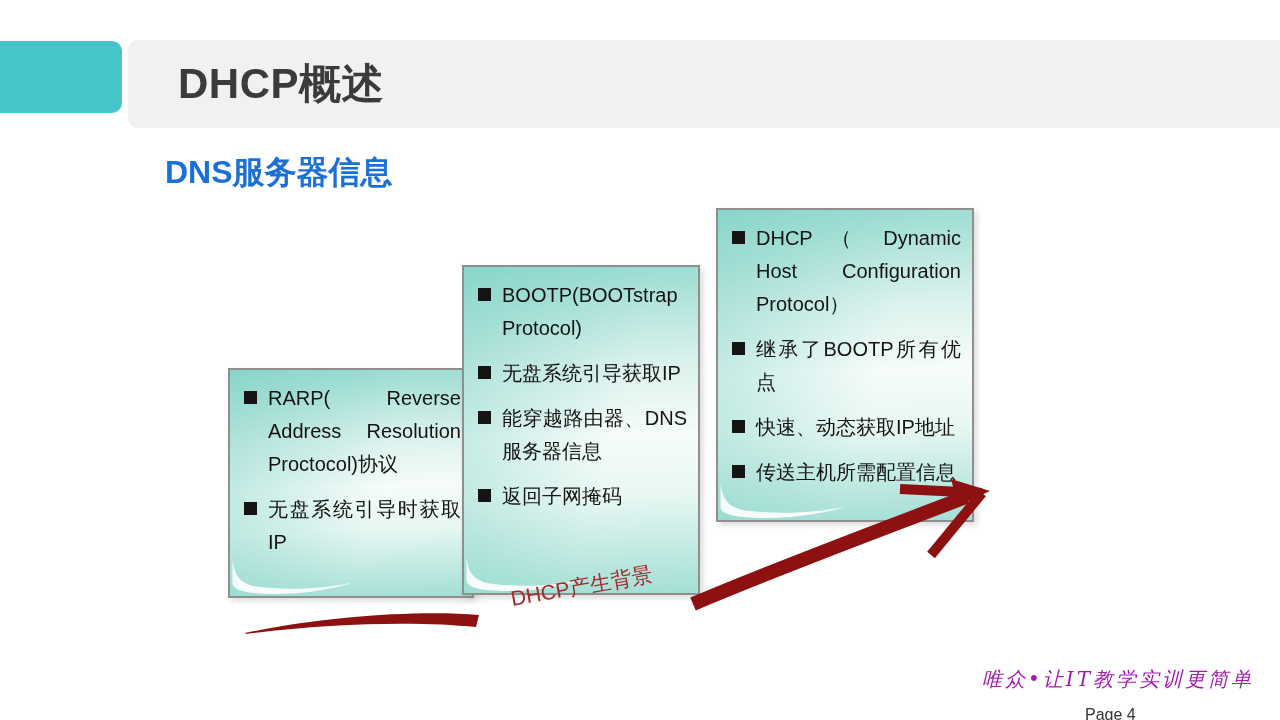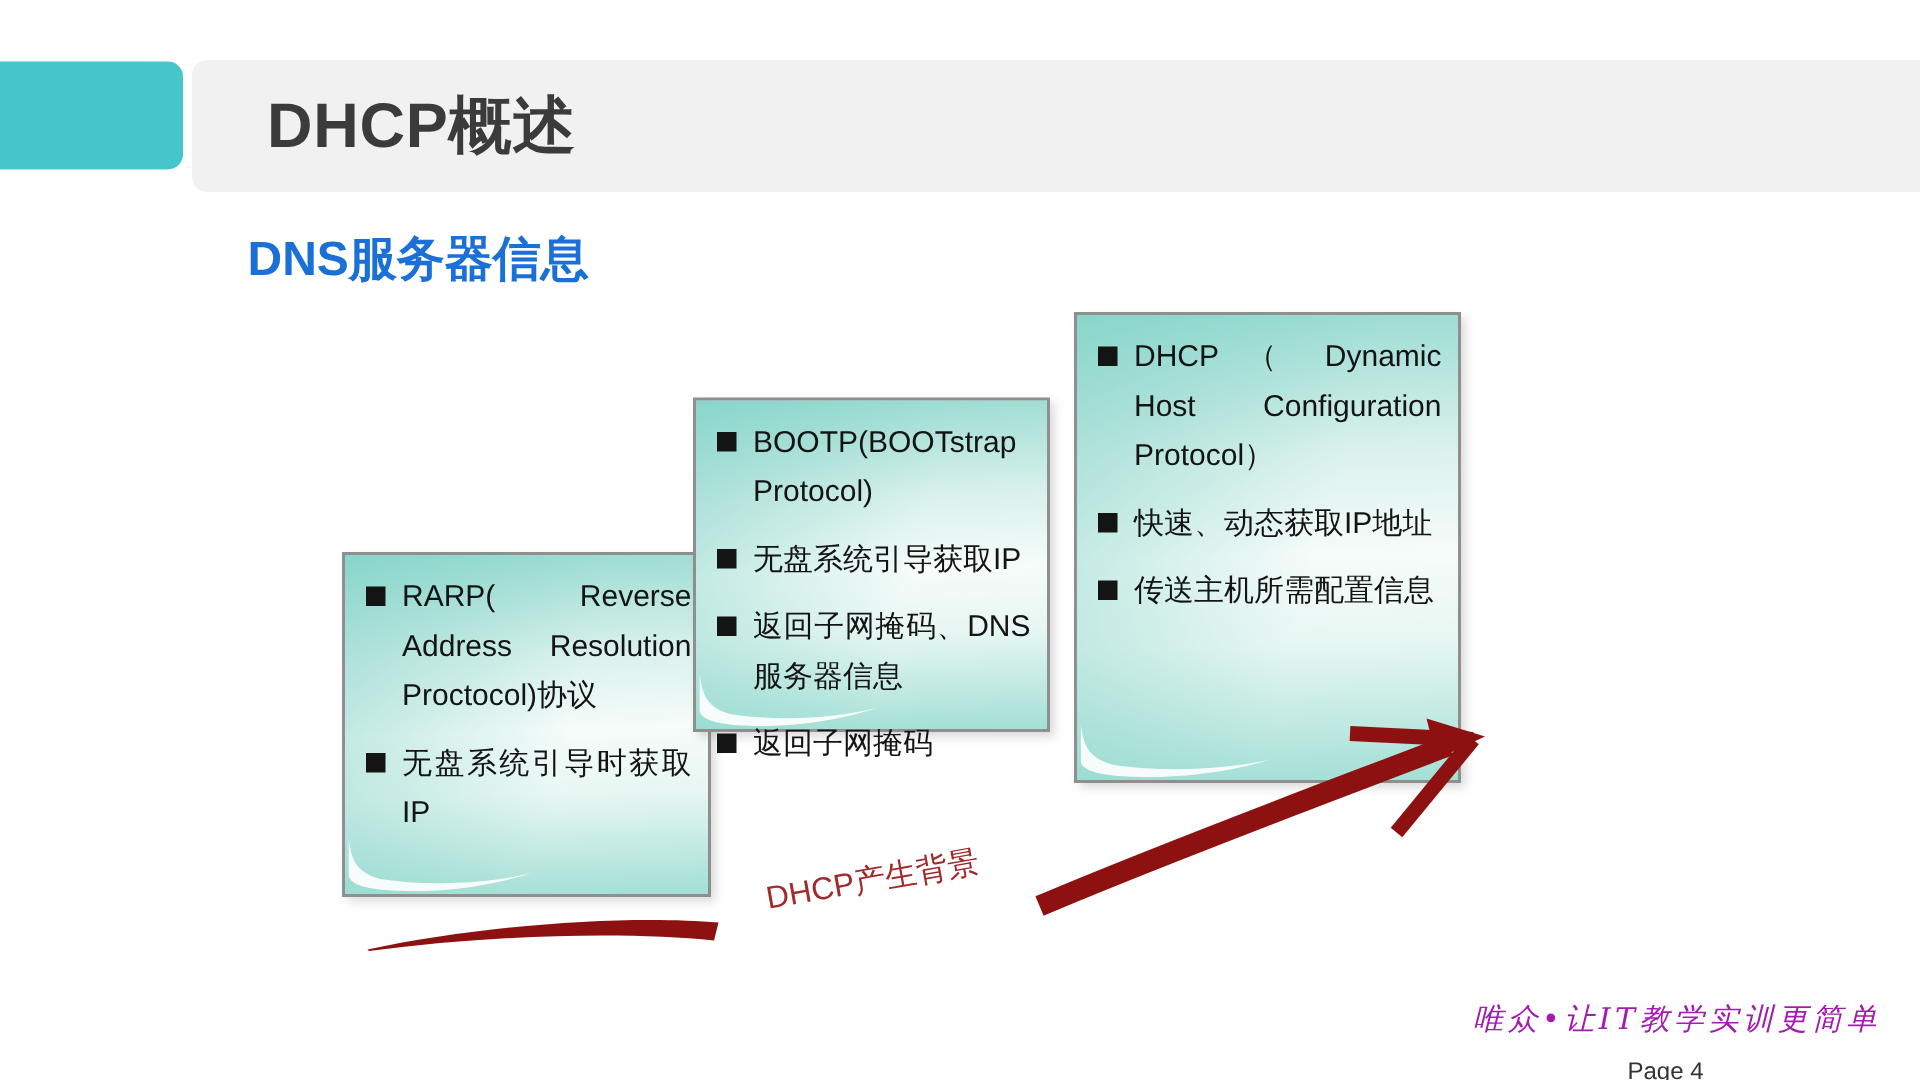--- a/index.html
+++ b/index.html
@@ -40,21 +40,21 @@
     position:absolute;
     border:2px solid var(--note-border,#8F8F8F);
     box-shadow:3px 3px 6px rgba(110,110,110,0.25);
     background:
       linear-gradient(105deg, rgba(122,208,196,0.50) 0%, rgba(255,255,255,0) 60%),
       linear-gradient(178deg, #98dbd1 0%, #d9f1ec 30%, #f6fcfa 52%, #e8f7f3 70%, #a3dfd5 100%);
     padding:12px 11px 0 13px;
     box-sizing:border-box;
   }
   .note-1{left:228px;top:368px;width:246px;height:230px;}
-  .note-2{left:462px;top:265px;width:238px;height:223px;}
+  .note-2{left:462px;top:265px;width:238px;height:330px;}
   .note-3{left:716px;top:188px;width:258px;height:314px;margin-top:20px;}
 
   .bullet{
     position:relative;
     padding-left:25px;
     margin-bottom:12px;
     font-size:20px;line-height:33px;
     color:var(--text-dark,#141414);
     text-align:justify;
   }
@@ -128,35 +128,39 @@
     <div class="bullet">
       <span class="sq"></span>
       <span>BOOTP(BOOTstrap Protocol)</span>
     </div>
     <div class="bullet">
       <span class="sq"></span>
       <span>无盘系统引导获取IP</span>
     </div>
     <div class="bullet">
       <span class="sq"></span>
-      <span>返回子网掩码、DNS服务器信息</span>
+      <span>能穿越路由器、DNS服务器信息</span>
     </div>
     <div class="bullet">
       <span class="sq"></span>
       <span>返回子网掩码</span>
     </div>
     <svg class="curl" viewBox="0 0 100 36" preserveAspectRatio="none">
       <path d="M1,1 C2,16 5,24 15,28 C36,33 64,31 82,24 C82,24 60,36 30,36 C12,36 2,33 1,26 Z" fill="#ffffff" opacity="0.9"></path>
     </svg>
   </div>
 
   <div class="note note-3">
     <div class="bullet">
       <span class="sq"></span>
       <span>DHCP （ Dynamic Host Configuration Protocol）</span>
+    </div>
+    <div class="bullet">
+      <span class="sq"></span>
+      <span>继承了BOOTP所有优点</span>
     </div>
     <div class="bullet">
       <span class="sq"></span>
       <span>快速、动态获取IP地址</span>
     </div>
     <div class="bullet">
       <span class="sq"></span>
       <span>传送主机所需配置信息</span>
     </div>
     <svg class="curl" viewBox="0 0 100 36" preserveAspectRatio="none">

